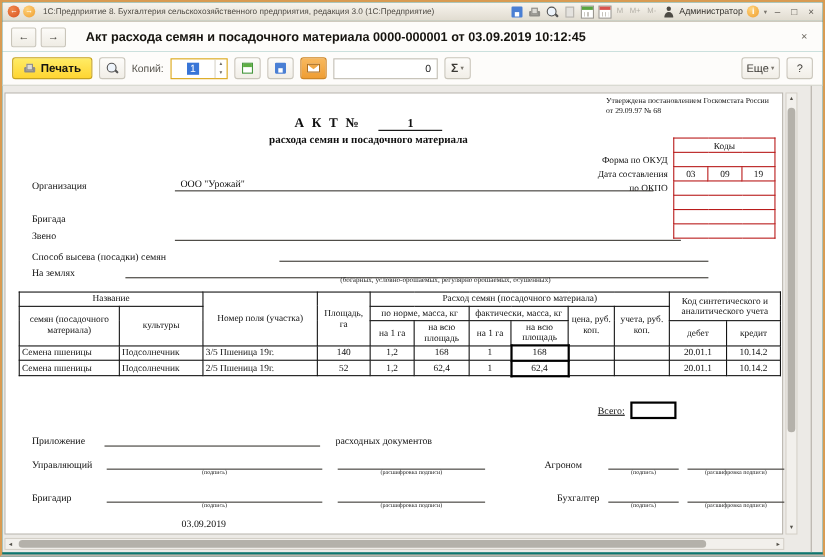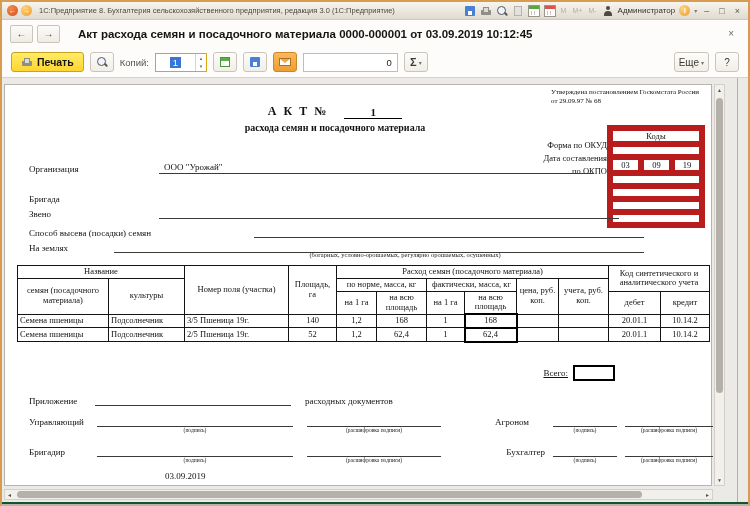--- a/index.html
+++ b/index.html
@@ -1,17 +1,17 @@
 <!DOCTYPE html>
 <html><head>
 <meta charset="utf-8">
 <style>
   * { box-sizing: border-box; margin: 0; padding: 0; }
   body { font-family: "Liberation Sans", sans-serif; background:#cfcdc8; }
-  .window { width:750px; height:506px; position:relative; background:#14532d;
+  .window { width:750px; height:506px; position:relative; background:#0f766e;
             border:2px solid #d89b52; border-bottom-color:#b9b4aa; overflow:hidden; }
 
   
   .titlebar { height:18px; display:flex; align-items:center; gap:3px; padding:0 5px;
               background:linear-gradient(#f8f5ef,#e0dbcf); border-bottom:1px solid #cfcabe; }
   .round-btn { width:11px; height:11px; border-radius:50%; color:#fff; font-size:7px;
                line-height:11px; text-align:center; flex:none; }
   .rb1 { background:radial-gradient(circle at 35% 30%,#f08a4e,#d94f1e); }
   .rb2 { background:radial-gradient(circle at 35% 30%,#ffd27a,#ef9c2d); }
   .win-title { font-size:7.5px; color:#4a463f; margin-left:4px; white-space:nowrap; overflow:hidden; }
@@ -79,21 +79,21 @@
           border:1px solid #b8b4ac; font-family:"Liberation Serif", serif; color:#111; }
   .right-frame { position:absolute; left:735px; top:0; width:1px; height:424px; background:#b3afa7; }
 
   .approval { position:absolute; top:3px; left:546px; width:160px; font-size:7px; line-height:1.3; }
   .act-line { position:absolute; top:19px; left:0; width:660px; display:flex; justify-content:center; align-items:flex-end; gap:16px; }
   .act-label { font-weight:bold; font-size:12px; letter-spacing:2px; }
   .act-num { width:58px; border-bottom:1px solid #000; text-align:center; font-weight:bold; font-size:11px; }
   .act-sub { position:absolute; top:37px; left:0; width:660px; text-align:center; font-weight:bold; font-size:10px; }
 
   .codes { position:absolute; top:40px; right:6px; border-collapse:collapse; font-size:8.5px; }
-  .codes td { border:6px solid #b91c1c; height:13px; text-align:center; padding:0 2px; }
+  .codes td { border:1px solid #b91c1c; height:13px; text-align:center; padding:0 2px; }
   .codes .c1 { width:31px; } .codes .c2 { width:31px; } .codes .c3 { width:30px; }
   .side-lbl { position:absolute; right:104px; font-size:8.5px; text-align:right; }
 
   .frow { position:absolute; left:24px; display:flex; align-items:flex-end; font-size:9px; height:13px; }
   .frow .flbl { flex:none; }
   .fline { border-bottom:1px solid #3c3a35; padding:0 0 0 5px; height:12px; }
   .hint { font-size:6.5px; color:#222; text-align:center; }
 
   table.main { position:absolute; top:180px; left:12px; border-collapse:collapse; font-size:8.5px; table-layout:fixed; }
   table.main th, table.main td { border:1px solid #141414; padding:1px 2px; font-weight:normal;

